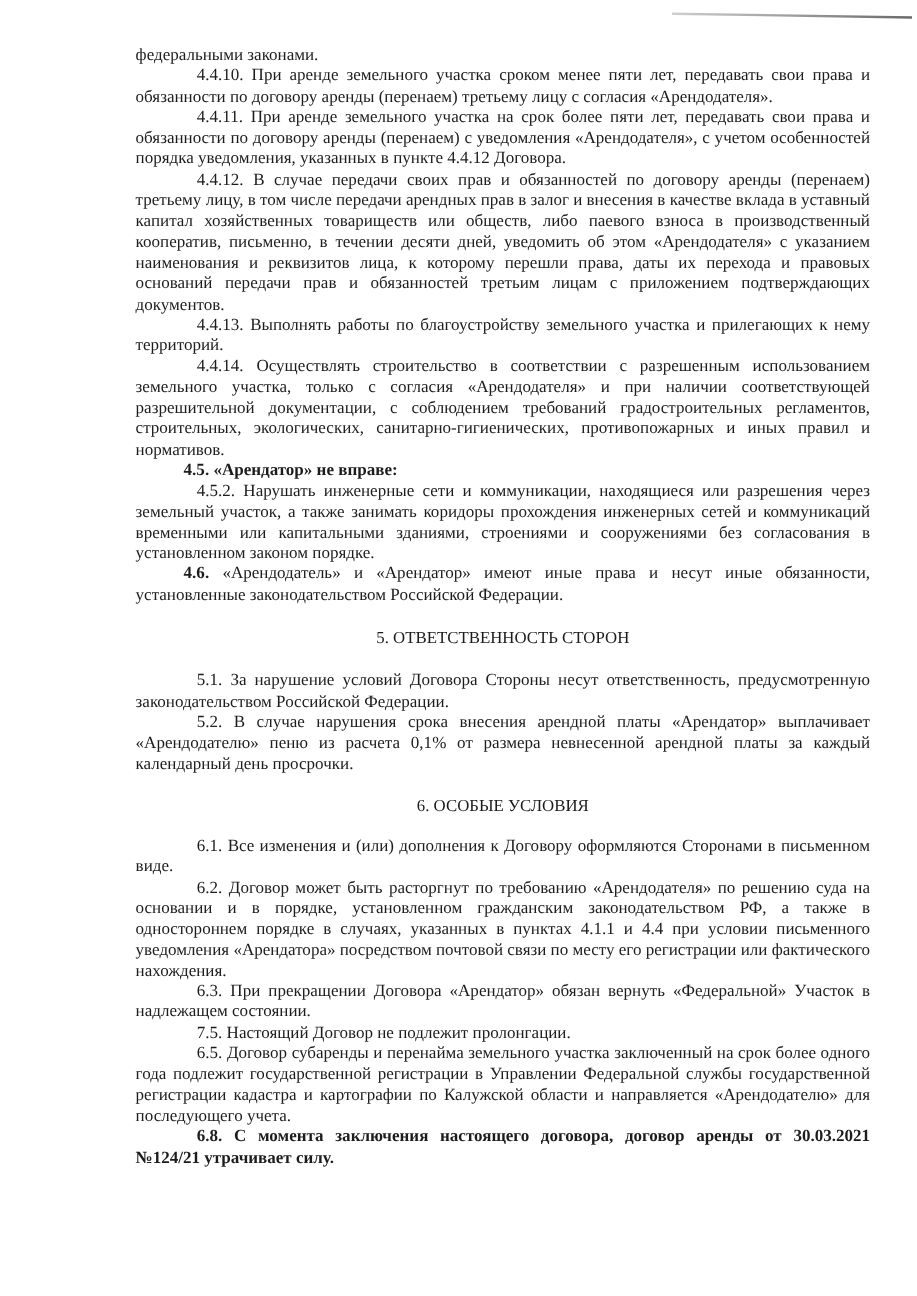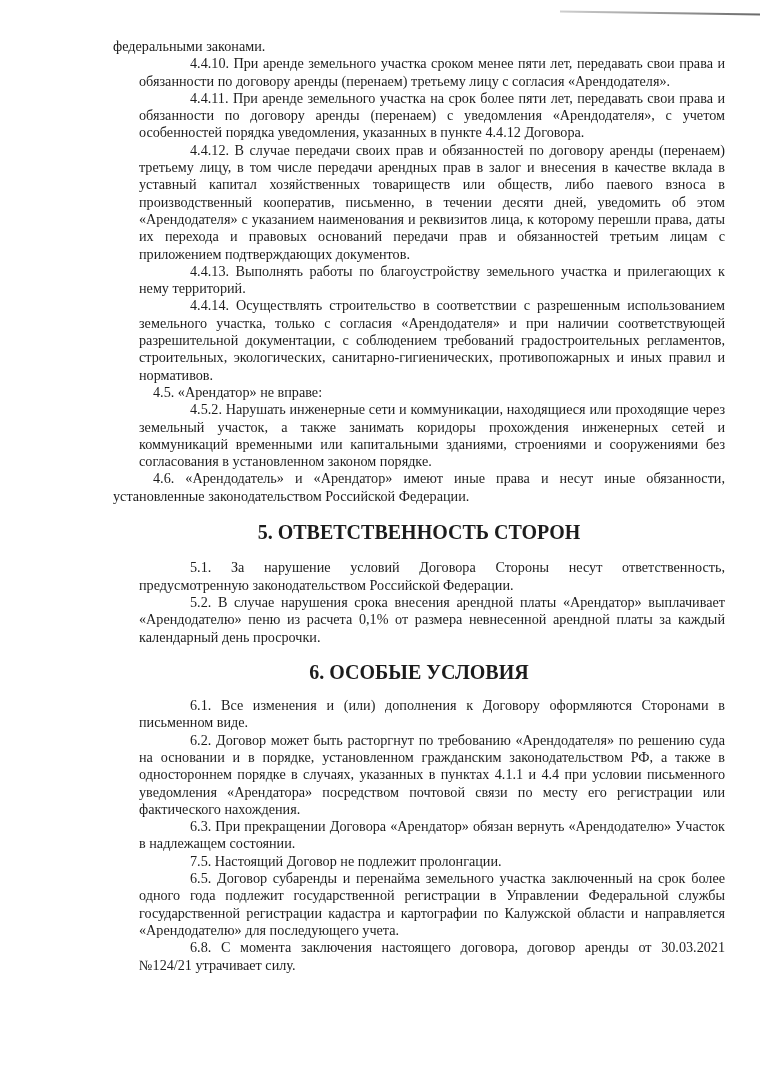--- a/index.html
+++ b/index.html
@@ -2,49 +2,49 @@
 <html><head>
 <meta charset="utf-8">
 <style>
   html, body { margin:0; padding:0; background:#ffffff; }
   body { width:764px; height:1080px; position:relative; overflow:hidden; }
   .scan-edge { position:absolute; left:560px; top:12px; width:200px; height:2px; background:linear-gradient(90deg,#cfcfcf,#6a6a6a); transform:rotate(0.9deg); }
   .page { position:absolute; left:113px; top:38px; width:612px;
           font-family:"Liberation Serif", "DejaVu Serif", serif;
           font-size:14.2px; line-height:17.3px; color:#1c1c1c; }
   .p { margin:0; text-align:justify; text-indent:0; }
-  .p.ind { text-indent:51px;margin-left:26px; }
+  .p.ind { text-indent:51px; }
   .p.ind2 { text-indent:40px; }
-  .b { font-weight:normal; }
-  h2 { margin:0; font-size:20px; font-weight:bold; text-align:center; }
+  .b { font-weight:bold; }
+  h2 { margin:0; font-size:14px; font-weight:normal; text-align:center; }
   .h5 { margin-top:19px; margin-bottom:18px; }
   .h6 { margin-top:18px; margin-bottom:16px; }
 </style>
 </head>
 <body>
 
 <div class="scan-edge"></div>
 
 <div class="page">
   <p class="p">федеральными законами.</p>
 
   <p class="p ind"><span>4.4.10.</span> <span>При аренде земельного участка  сроком менее пяти лет, передавать свои права и обязанности по договору аренды (перенаем) третьему лицу с согласия «Арендодателя».</span></p>
   <p class="p ind"><span>4.4.11.</span> <span>При аренде земельного участка на срок более пяти лет, передавать свои права и обязанности по договору аренды (перенаем) с уведомления «Арендодателя», с учетом особенностей порядка уведомления, указанных в пункте 4.4.12 Договора.</span></p>
   <p class="p ind"><span>4.4.12.</span> <span>В случае передачи своих прав и обязанностей по договору аренды (перенаем) третьему лицу, в том числе передачи арендных прав в залог и внесения в качестве вклада в уставный капитал хозяйственных товариществ или обществ, либо паевого взноса в производственный кооператив, письменно, в течении десяти дней, уведомить об этом «Арендодателя» с указанием наименования и реквизитов лица, к которому перешли права, даты их перехода и правовых оснований передачи прав и обязанностей третьим лицам с приложением подтверждающих документов.</span></p>
   <p class="p ind"><span>4.4.13.</span> <span>Выполнять работы по благоустройству земельного участка и прилегающих к нему территорий.</span></p>
   <p class="p ind"><span>4.4.14.</span> <span>Осуществлять строительство в соответствии с разрешенным использованием земельного участка, только с согласия «Арендодателя» и при наличии соответствующей разрешительной документации, с соблюдением требований градостроительных регламентов, строительных, экологических, санитарно-гигиенических, противопожарных и иных правил и нормативов.</span></p>
 
   <p class="p ind2 b">4.5. «Арендатор» не вправе:</p>
-  <p class="p ind"><span>4.5.2.</span> <span>Нарушать инженерные сети и коммуникации, находящиеся или проходящие через земельный участок, а также занимать коридоры прохождения инженерных сетей и коммуникаций временными или капитальными зданиями, строениями и сооружениями без согласования в установленном законом порядке.</span></p>
+  <p class="p ind"><span>4.5.2.</span> <span>Нарушать инженерные сети и коммуникации, находящиеся или разрешения через земельный участок, а также занимать коридоры прохождения инженерных сетей и коммуникаций временными или капитальными зданиями, строениями и сооружениями без согласования в установленном законом порядке.</span></p>
   <p class="p ind2"><span class="b">4.6.</span> <span>«Арендодатель» и «Арендатор» имеют иные права и несут иные обязанности, установленные законодательством Российской Федерации.</span></p>
 
   <h2 class="h5">5. ОТВЕТСТВЕННОСТЬ СТОРОН</h2>
   <p class="p ind"><span>5.1.</span> <span>За нарушение условий Договора Стороны несут ответственность, предусмотренную законодательством Российской Федерации.</span></p>
   <p class="p ind"><span>5.2.</span> <span>В случае нарушения срока внесения арендной платы «Арендатор» выплачивает «Арендодателю» пеню из расчета 0,1% от размера невнесенной арендной платы за каждый календарный день просрочки.</span></p>
 
   <h2 class="h6">6. ОСОБЫЕ УСЛОВИЯ</h2>
   <p class="p ind"><span>6.1.</span> <span>Все изменения и (или) дополнения к Договору оформляются Сторонами в письменном виде.</span></p>
   <p class="p ind"><span>6.2.</span> <span>Договор может быть расторгнут по требованию «Арендодателя» по решению суда на основании и в порядке, установленном гражданским законодательством РФ, а также в одностороннем порядке в случаях, указанных в пунктах 4.1.1 и 4.4 при условии письменного уведомления «Арендатора» посредством почтовой связи по месту его   регистрации или фактического нахождения.</span></p>
-  <p class="p ind"><span>6.3.</span> <span>При прекращении Договора «Арендатор» обязан вернуть «Арендодателю» Участок в надлежащем состоянии.</span></p>
+  <p class="p ind"><span>6.3.</span> <span>При прекращении Договора «Арендатор» обязан вернуть «Федеральной» Участок в надлежащем состоянии.</span></p>
   <p class="p ind"><span>7.5.</span> <span>Настоящий Договор не подлежит пролонгации.</span></p>
   <p class="p ind"><span>6.5.</span> <span>Договор субаренды и перенайма земельного участка заключенный на срок более одного года подлежит государственной регистрации в Управлении Федеральной службы государственной регистрации кадастра и картографии по Калужской области и направляется «Арендодателю» для последующего учета.</span></p>
   <p class="p ind b"><span>6.8.</span> <span>С момента заключения настоящего договора, договор аренды от 30.03.2021 №124/21 утрачивает силу.</span></p>
 </div>
 
 </body></html>

